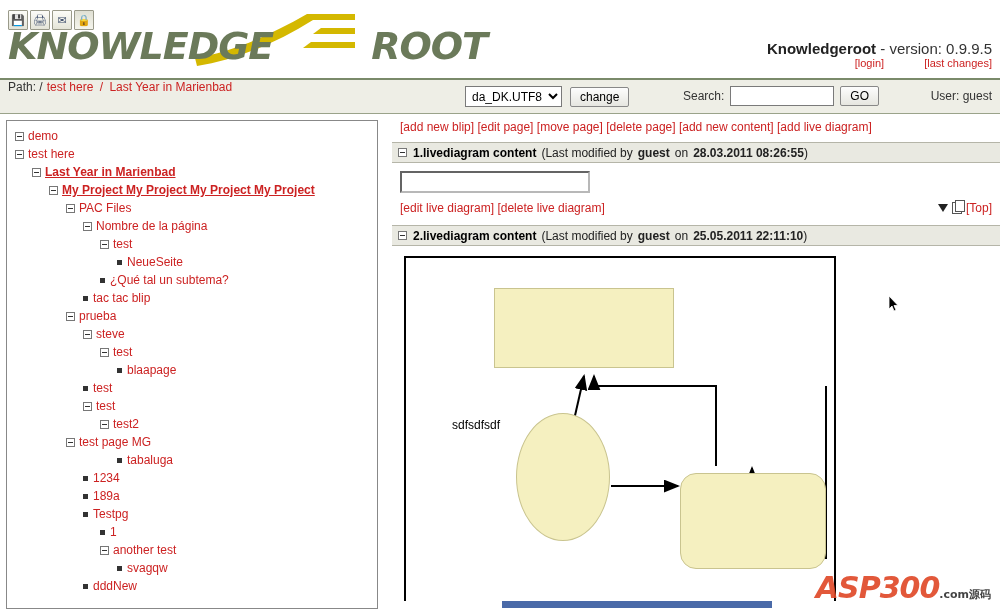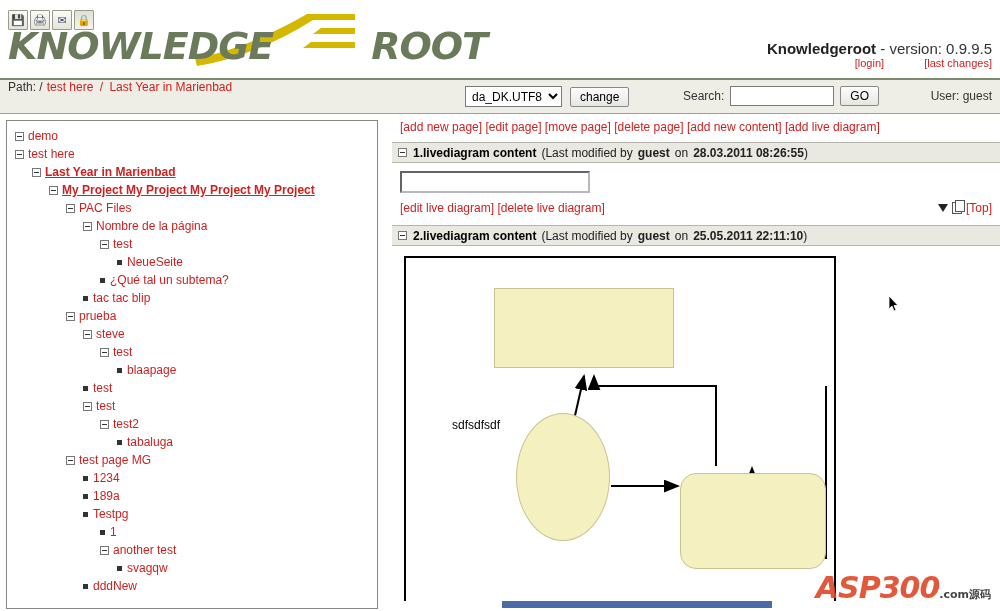--- a/index.html
+++ b/index.html
@@ -474,28 +474,28 @@
             <span class="tlabel">test</span>
           </div>
           <div class="tnode" style="padding-left: 72px;">
             <span class="tbox"></span>
             <span class="tlabel">test</span>
           </div>
           <div class="tnode" style="padding-left: 89px;">
             <span class="tbox"></span>
             <span class="tlabel">test2</span>
           </div>
+          <div class="tnode" style="padding-left: 55px;">
+            <span class="tbox"></span>
+            <span class="tlabel">test page MG</span>
+          </div>
           <div class="tnode" style="padding-left: 106px;">
             <span class="tdot"></span>
             <span class="tlabel">tabaluga</span>
           </div>
-          <div class="tnode" style="padding-left: 55px;">
-            <span class="tbox"></span>
-            <span class="tlabel">test page MG</span>
-          </div>
           <div class="tnode" style="padding-left: 72px;">
             <span class="tdot"></span>
             <span class="tlabel">1234</span>
           </div>
           <div class="tnode" style="padding-left: 72px;">
             <span class="tdot"></span>
             <span class="tlabel">189a</span>
           </div>
           <div class="tnode" style="padding-left: 72px;">
             <span class="tdot"></span>
@@ -516,21 +516,21 @@
           <div class="tnode" style="padding-left: 72px;">
             <span class="tdot"></span>
             <span class="tlabel">dddNew</span>
           </div>
         </div>
     </div>
 
     <div class="content">
 
       <div class="action-links">
-        <a href="#">[add new page]</a>
+        <a href="#">[add new blip]</a>
         <a href="#">[edit page]</a>
         <a href="#">[move page]</a>
         <a href="#">[delete page]</a>
         <a href="#">[add new content]</a>
         <a href="#">[add live diagram]</a>
       </div>
 
       <div class="node-header">
         <span class="tbox"></span>
         <span class="node-title">1.</span>

